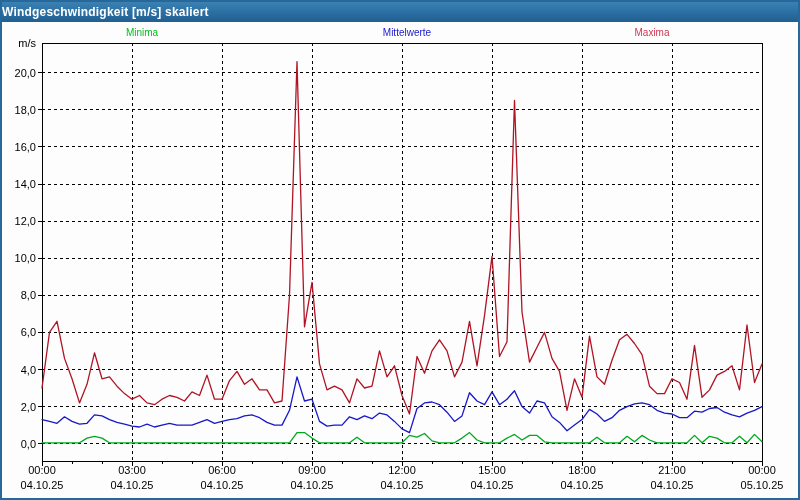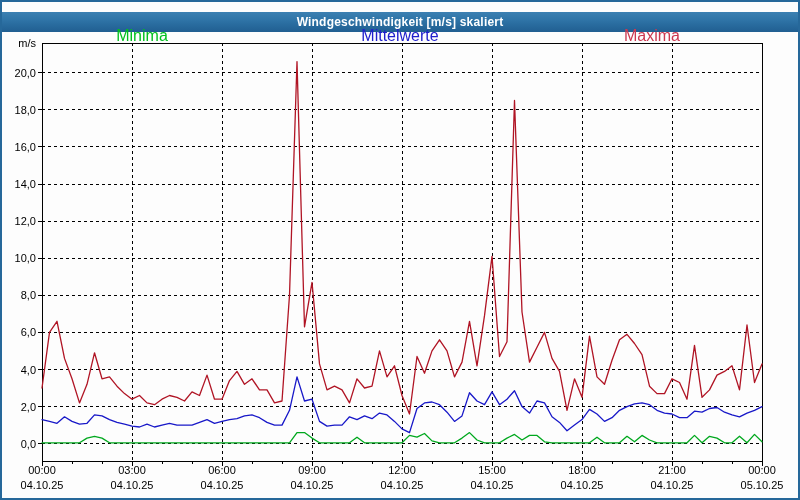--- a/index.html
+++ b/index.html
@@ -4,29 +4,28 @@
 <style>
   html,body{margin:0;padding:0;background:#ffffff;font-family:"Liberation Sans",sans-serif;}
   #app-window{
     position:relative;width:800px;height:500px;box-sizing:border-box;
     border:2px solid #26689a;background:#fdfdfd;overflow:hidden;
   }
   #title-bar{
     position:absolute;top:0;left:0;right:0;height:20px;
     background:linear-gradient(180deg,#3c80b2 0%,#2f74a7 40%,#27699c 70%,#215f91 100%);
     color:#ffffff;font-size:12px;font-weight:bold;
-    display:flex;align-items:center;justify-content:center;
+    display:flex;align-items:center;justify-content:flex-start;
     letter-spacing:.2px;
-    margin-top:10px;
   }
   .legend-label{
-    position:absolute;top:25px;font-size:16px;text-align:center;white-space:nowrap;
+    position:absolute;top:25px;font-size:10px;text-align:center;white-space:nowrap;
   }
   #legend-minima{left:95px;width:90px;}
-  #legend-mittelwerte{left:343px;width:110px;}
+  #legend-mittelwerte{left:350px;width:110px;}
   #legend-maxima{left:605px;width:90px;}
   #wind-chart-svg{position:absolute;top:0;left:0;}
   #wind-chart-svg text{font-family:"Liberation Sans",sans-serif;font-size:11px;fill:#000;}
 </style>
 </head>
 <body>
 
 <div id="app-window">
   <div id="title-bar">
     <span>Windgeschwindigkeit [m/s] skaliert</span>

